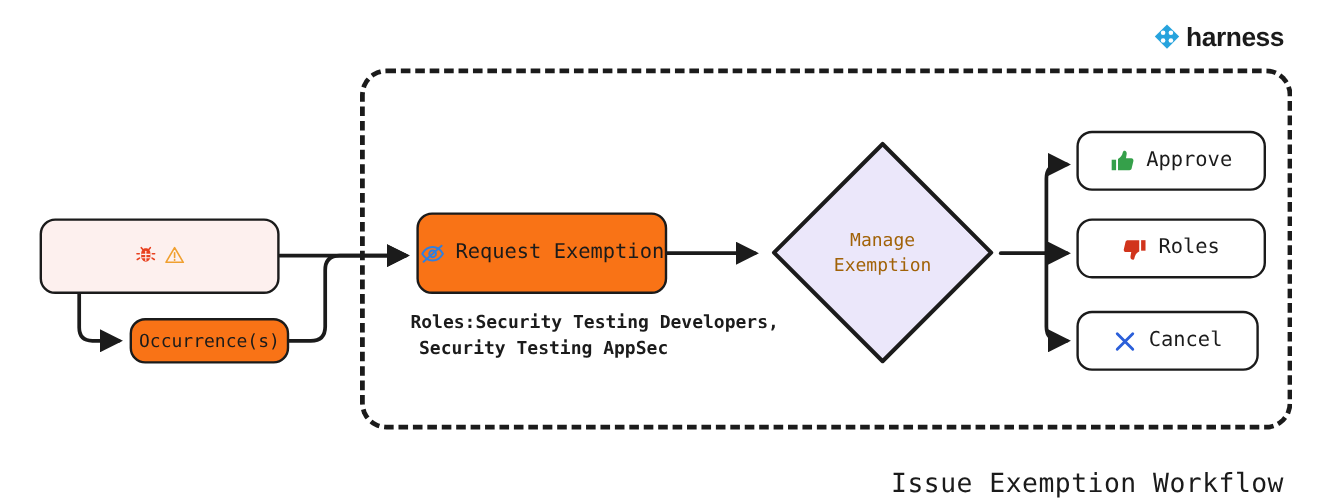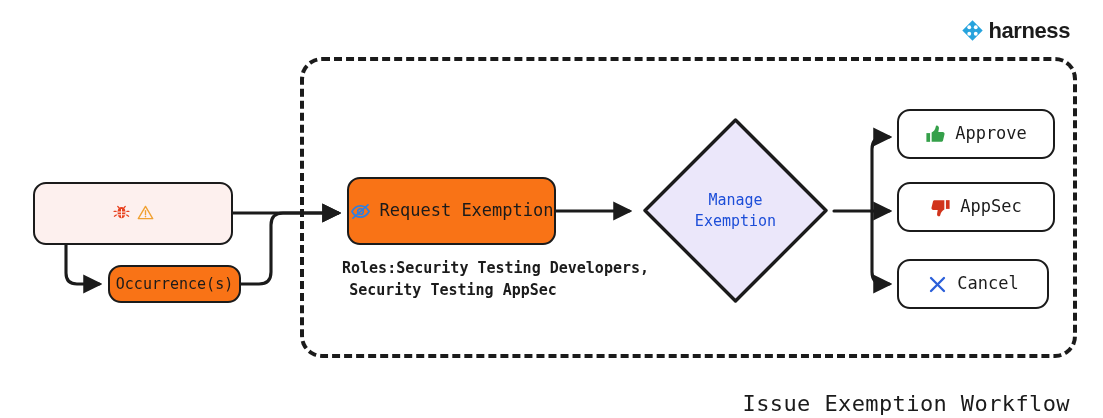--- a/index.html
+++ b/index.html
@@ -99,21 +99,21 @@
     position: absolute;
     left: 0; top: 0;
     width: 197px; height: 197px;
     display: flex;
     flex-direction: column;
     align-items: center;
     justify-content: center;
     font-family: "DejaVu Sans Mono", monospace;
     font-size: 15px;
     line-height: 1.35;
-    color: #1d4ed8;
+    color: #a16207;
     text-align: center;
     pointer-events: none;
   }
 
   
   .caption {
     position: absolute;
     font-family: "DejaVu Sans Mono", monospace;
     font-size: 15px;
     font-weight: bold;
@@ -273,21 +273,21 @@
   </div>
 
   <div class="node" id="reject">
     <div class="node-row">
       <svg width="21" height="21" viewBox="0 0 24 24">
         <rect x="18.2" y="3.6" width="4.2" height="10.0" fill="#d1341c"></rect>
         <path d="M16.4 3.6 L16.4 14.4 C14.1 15.5 12.3 17.7 11.8 20.7 C11.6 21.8 10.7 22.4 9.7 22.1
                  C8.5 21.7 7.9 20.4 8.1 19.0 L8.8 14.9 L3.7 14.9 C2.4 14.9 1.4 13.7 1.7 12.4
                  L3.4 5.2 C3.6 4.2 4.5 3.6 5.5 3.6 Z" fill="#d1341c"></path>
       </svg>
-      <span class="node-label">AppSec</span>
+      <span class="node-label">Roles</span>
     </div>
   </div>
 
   <div class="node" id="cancel">
     <div class="node-row">
       <svg width="21" height="21" viewBox="0 0 24 24">
         <g stroke="#2b5fd9" stroke-width="2.7" stroke-linecap="round">
           <path d="M4.6 4.6 L19.4 19.4"></path>
           <path d="M19.4 4.6 L4.6 19.4"></path>
         </g>

